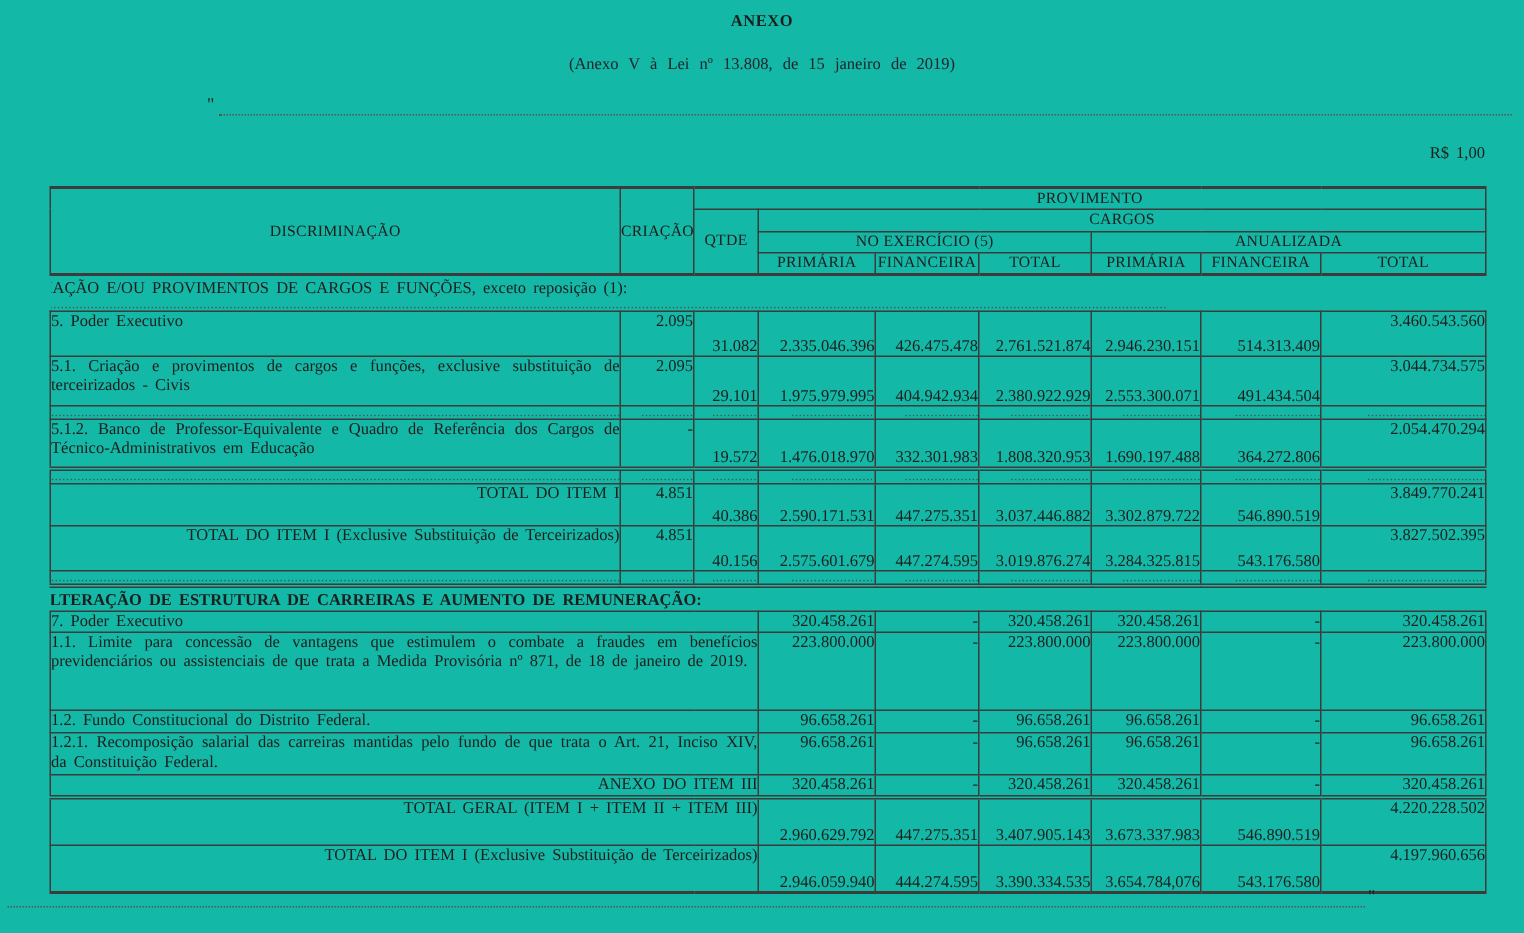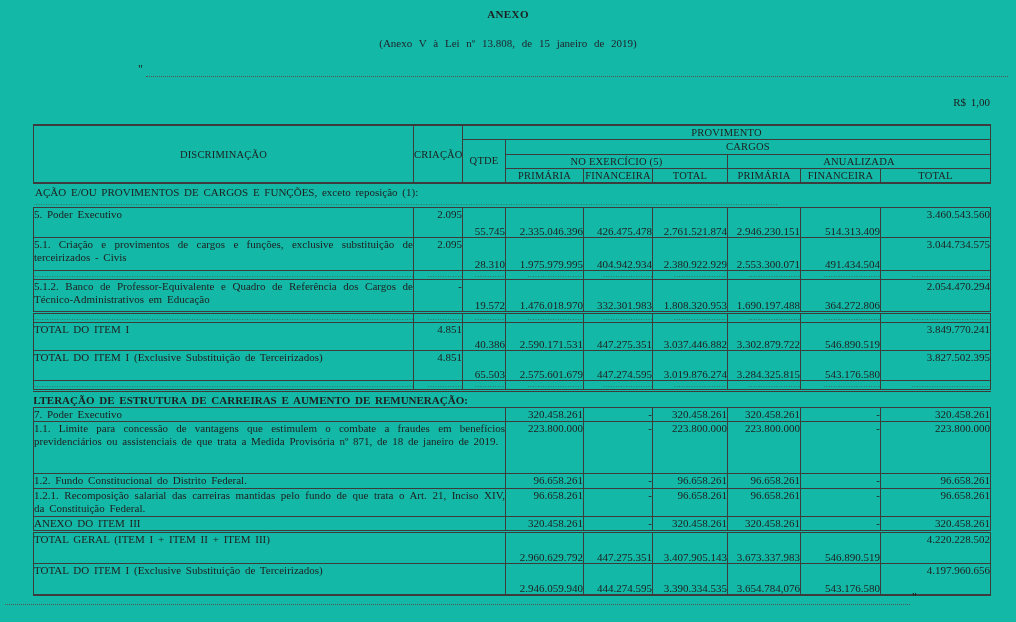--- a/index.html
+++ b/index.html
@@ -15,21 +15,21 @@
   .closequote{top:590px;left:912px;font-size:12px;}
 
   table.t{position:absolute;left:33px;top:124px;width:957px;border-collapse:collapse;table-layout:fixed;}
   .t th,.t td{border:1px solid #3c3c3c;font-size:11px;font-weight:normal;overflow:hidden;padding:0;}
   .t thead th{text-align:center;vertical-align:middle;font-size:10.5px;letter-spacing:.2px;}
   .t thead tr:first-child th{border-top:2px solid #3c3c3c;}
   .hbb{border-bottom:2px solid #3c3c3c !important;}
   .hd-span{vertical-align:top;padding-top:1px;}
   .b{font-weight:bold;}
   .desc{text-align:justify;vertical-align:top;padding:2px 5px 2px 5px;line-height:13px;word-spacing:2px;}
-  .ctr{text-align:left;}
+  .ctr{text-align:right;}
   .num{text-align:right;padding:0 3px;line-height:12px;white-space:nowrap;}
   .top{vertical-align:top;padding-top:2px;}
   .bot{vertical-align:bottom;padding-bottom:3px;}
   .secrow td{border:none;font-size:11px;word-spacing:2px;vertical-align:middle;}
   .sec-shift{position:relative;left:-28px;white-space:nowrap;}
   .sec3 td{border-top:3px double #3c3c3c;border-bottom:1px solid #3c3c3c;font-weight:bold;}
   .dbl td{border-bottom:3px double #3c3c3c;margin-left:24px;}
   .lastrow td{border-bottom:2px solid #3c3c3c;}
   .dotcell{vertical-align:middle;}
   .dots{white-space:nowrap;overflow:hidden;font-size:8px;line-height:8px;letter-spacing:.5px;color:#4a4a4a;}
@@ -92,33 +92,33 @@
       </tr>
       <tr class="fullrow h8">
         <td colspan="9" class="dotcell">
             <div class="dots dots-full">.....................................................................................................................................................................................................................................................................................................................</div>
           </td>
       </tr>
 
       <tr class="h30">
         <td class="desc">5. Poder Executivo</td>
         <td class="num top">2.095</td>
-        <td class="num bot">55.745</td>
+        <td class="num bot">31.082</td>
         <td class="num bot">2.335.046.396</td>
         <td class="num bot">426.475.478</td>
         <td class="num bot">2.761.521.874</td>
         <td class="num bot">2.946.230.151</td>
         <td class="num bot">514.313.409</td>
         <td class="num top">3.460.543.560</td>
       </tr>
 
       <tr class="h33">
         <td class="desc">5.1. Criação e provimentos de cargos e funções, exclusive substituição de terceirizados - Civis</td>
         <td class="num top">2.095</td>
-        <td class="num bot">28.310</td>
+        <td class="num bot">29.101</td>
         <td class="num bot">1.975.979.995</td>
         <td class="num bot">404.942.934</td>
         <td class="num bot">2.380.922.929</td>
         <td class="num bot">2.553.300.071</td>
         <td class="num bot">491.434.504</td>
         <td class="num top">3.044.734.575</td>
       </tr>
 
       <tr class="h8">
         <td class="dotcell">
@@ -200,21 +200,21 @@
         <td class="num bot">447.275.351</td>
         <td class="num bot">3.037.446.882</td>
         <td class="num bot">3.302.879.722</td>
         <td class="num bot">546.890.519</td>
         <td class="num top">3.849.770.241</td>
       </tr>
 
       <tr class="h30">
         <td class="desc ctr">TOTAL DO ITEM I (Exclusive Substituição de Terceirizados)</td>
         <td class="num top">4.851</td>
-        <td class="num bot">65.503</td>
+        <td class="num bot">40.156</td>
         <td class="num bot">2.575.601.679</td>
         <td class="num bot">447.274.595</td>
         <td class="num bot">3.019.876.274</td>
         <td class="num bot">3.284.325.815</td>
         <td class="num bot">543.176.580</td>
         <td class="num top">3.827.502.395</td>
       </tr>
 
       <tr class="h8">
         <td class="dotcell">

